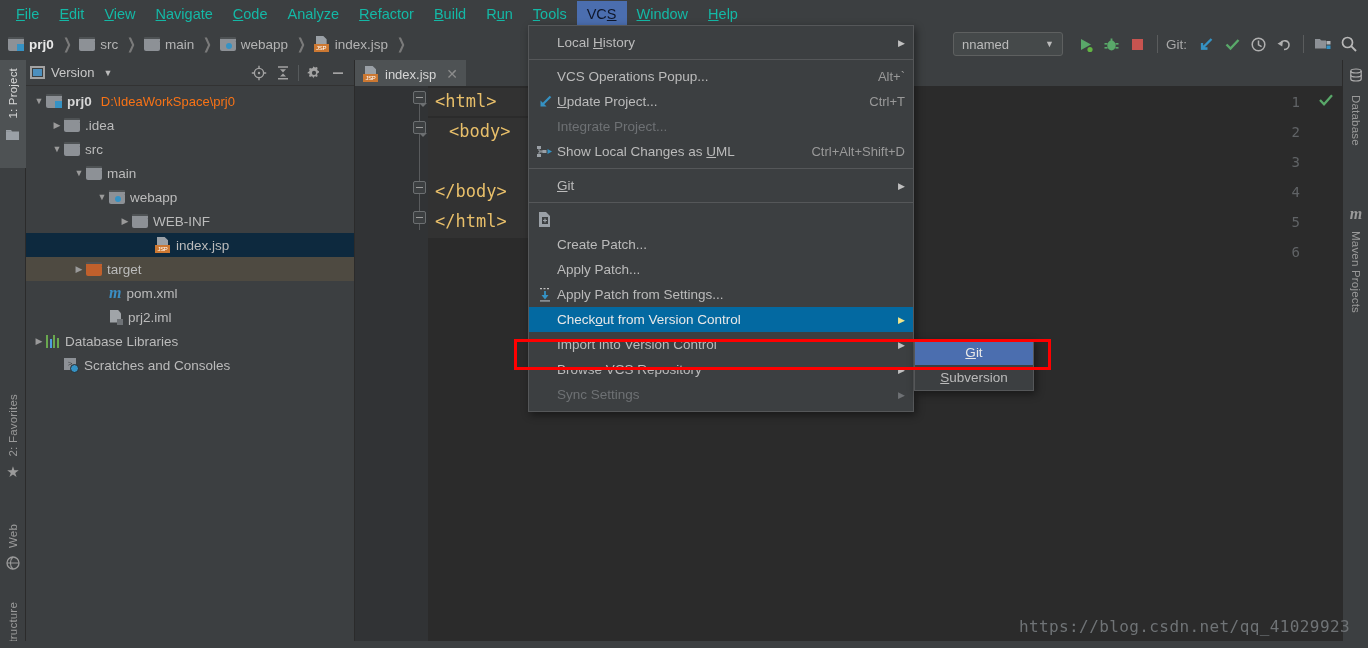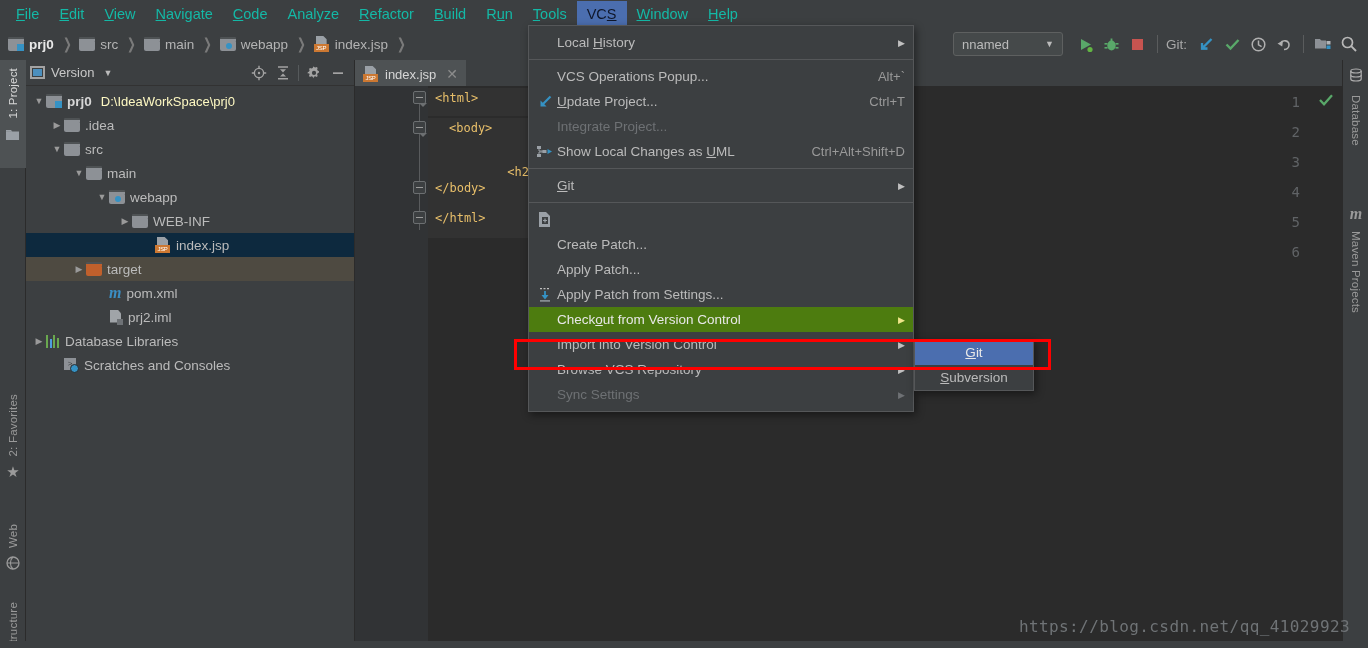--- a/index.html
+++ b/index.html
@@ -120,21 +120,21 @@
   }
   .row.sel { background: #0d293e; }
   .row.sel2 { background: #4e4a41; }
   .arrow {
     width: 14px; height: 14px; display: inline-flex; align-items: center; justify-content: center;
     color: #9a9a9a; font-size: 9px; flex: none;
   }
   .arrow.none { visibility: hidden; }
   .rowlbl { margin-left: 5px; color: #bbbbbb; }
   .rowlbl.b { font-weight: bold; color: #d6d6d6; }
-  .rowpath { margin-left: 9px; color: #fef9c3; font-size: 13px; }
+  .rowpath { margin-left: 9px; color: #f97316; font-size: 13px; }
   .mico { color: #3b8ec4; font-style: italic; font-family: "Liberation Serif", serif; font-size: 16px; font-weight: bold; }
   .libico { display: inline-flex; align-items: flex-end; height: 14px; }
   .libico i { display: inline-block; width: 2px; margin-right: 1.5px; background: #5a9e5a; }
   .scico {
     width: 15px; height: 15px; position: relative;
   }
   .scico .sq { position:absolute; left:0; top:0; width:12px; height:12px; background:#8d9196;
                color:#3c3f41; font-size:8px; line-height:12px; text-align:center; }
   .scico .cl { position:absolute; right:0; bottom:0; width:9px; height:9px; border-radius:50%;
                background:#3592c4; border:1px solid #2b2b2b; }
@@ -170,21 +170,21 @@
   }
   .foldbox:after {
     content:""; position:absolute; left:2px; top:5px; width:7px; height:1px; background:#9a9a9a;
   }
   .foldbox.v:before {
     content:""; position:absolute; left:5px; top:11px; border-left:4px solid transparent;
     border-right:4px solid transparent; border-top:4px solid #6c6f71;
   }
   .codeline {
     position: absolute; left: 80px; font-family: "DejaVu Sans Mono", monospace;
-    font-size: 12px; white-space: pre; letter-spacing: 0px;
+    font-size: 17px; white-space: pre; letter-spacing: 0px;
   }
   .tagc { color: #e8bf6a; }
   .txtc { color: #a9b7c6; }
   .codebg { position: absolute; background: #323232; }
 
   
   .edmark { position: absolute; right: 8px; font-size: 15px; }
 
   
   .menu {
@@ -195,21 +195,21 @@
   .mrow {
     height: 25px; display: flex; align-items: center; padding: 0 8px 0 4px;
     font-size: 13.5px; color: #bbbbbb; white-space: nowrap; position: relative;
   }
   .mrow .ico { width: 24px; display: flex; align-items: center; justify-content: center; flex: none; }
   .mrow .lbl { flex: 1 1 auto; }
   .mrow .acc { color: #999999; font-size: 13px; margin-left: 16px; }
   .mrow .sub { color: #c0c0c0; font-size: 9px; margin-left: 10px; }
   .mrow.disabled .lbl { color: #6e7174; }
   .mrow.disabled .sub { color: #6e7174; }
-  .mrow.hl { background: #4d7c0f; }
+  .mrow.hl { background: #0369a1; }
   .mrow.hl .lbl { color: #e8e8e8; }
   .mrow.hl .sub { color: #f0e58a; }
   .msep { height: 1px; background: #555759; margin: 4px 0; }
   .und { text-decoration: underline; }
 
   
   .menu#gitsub { left: 914px; top: 339px; width: 120px; padding: 0; }
   .menu#gitsub .mrow { height: 25px; justify-content: center; padding: 0; }
   .menu#gitsub .mrow.hl { background: #4b6eaf; }
 

